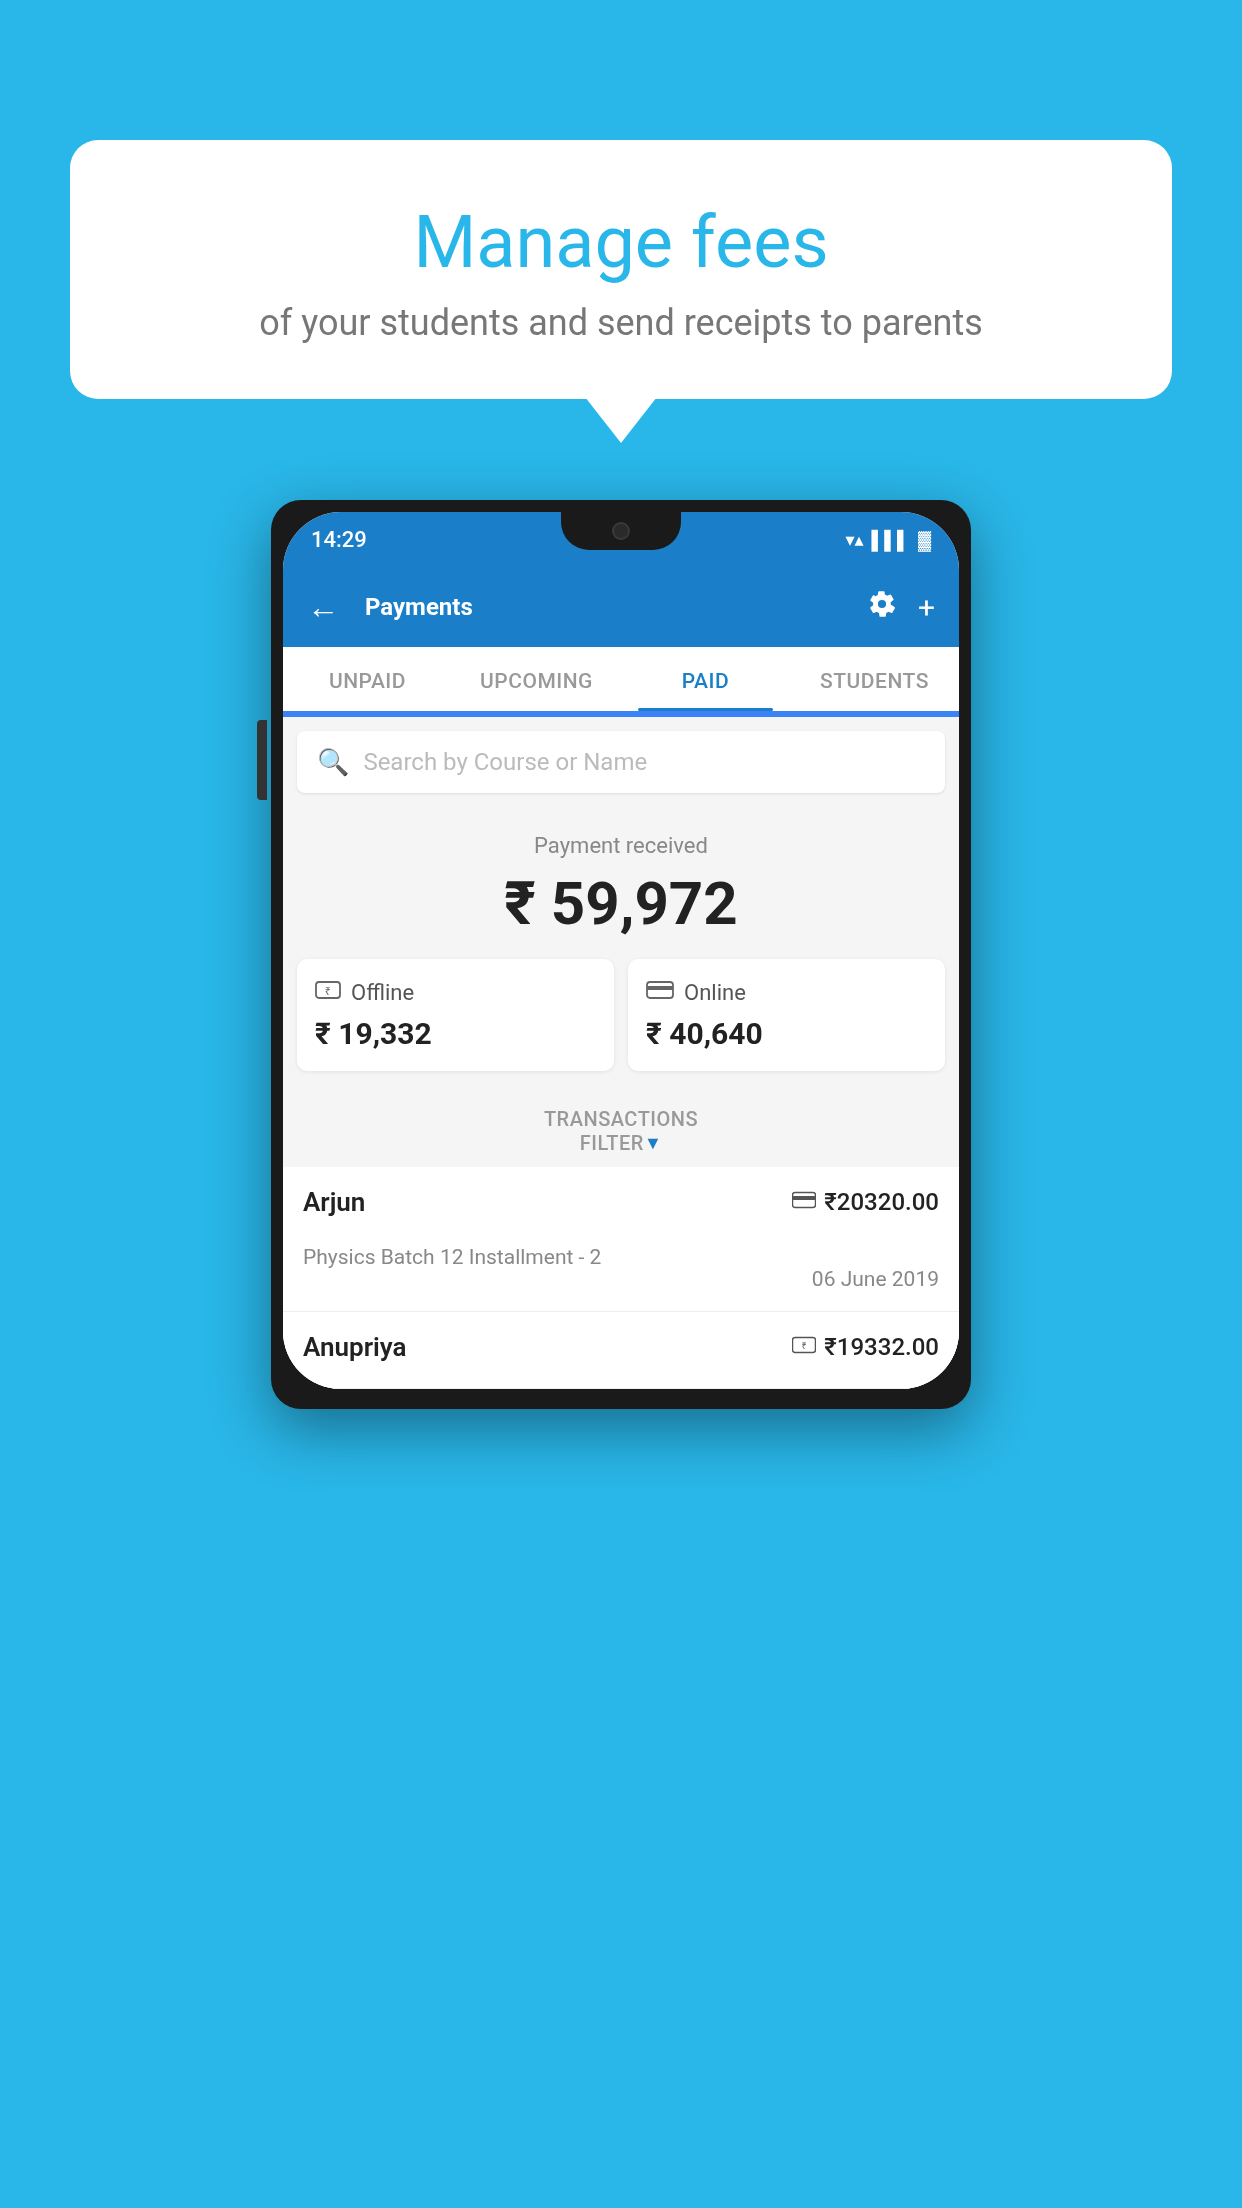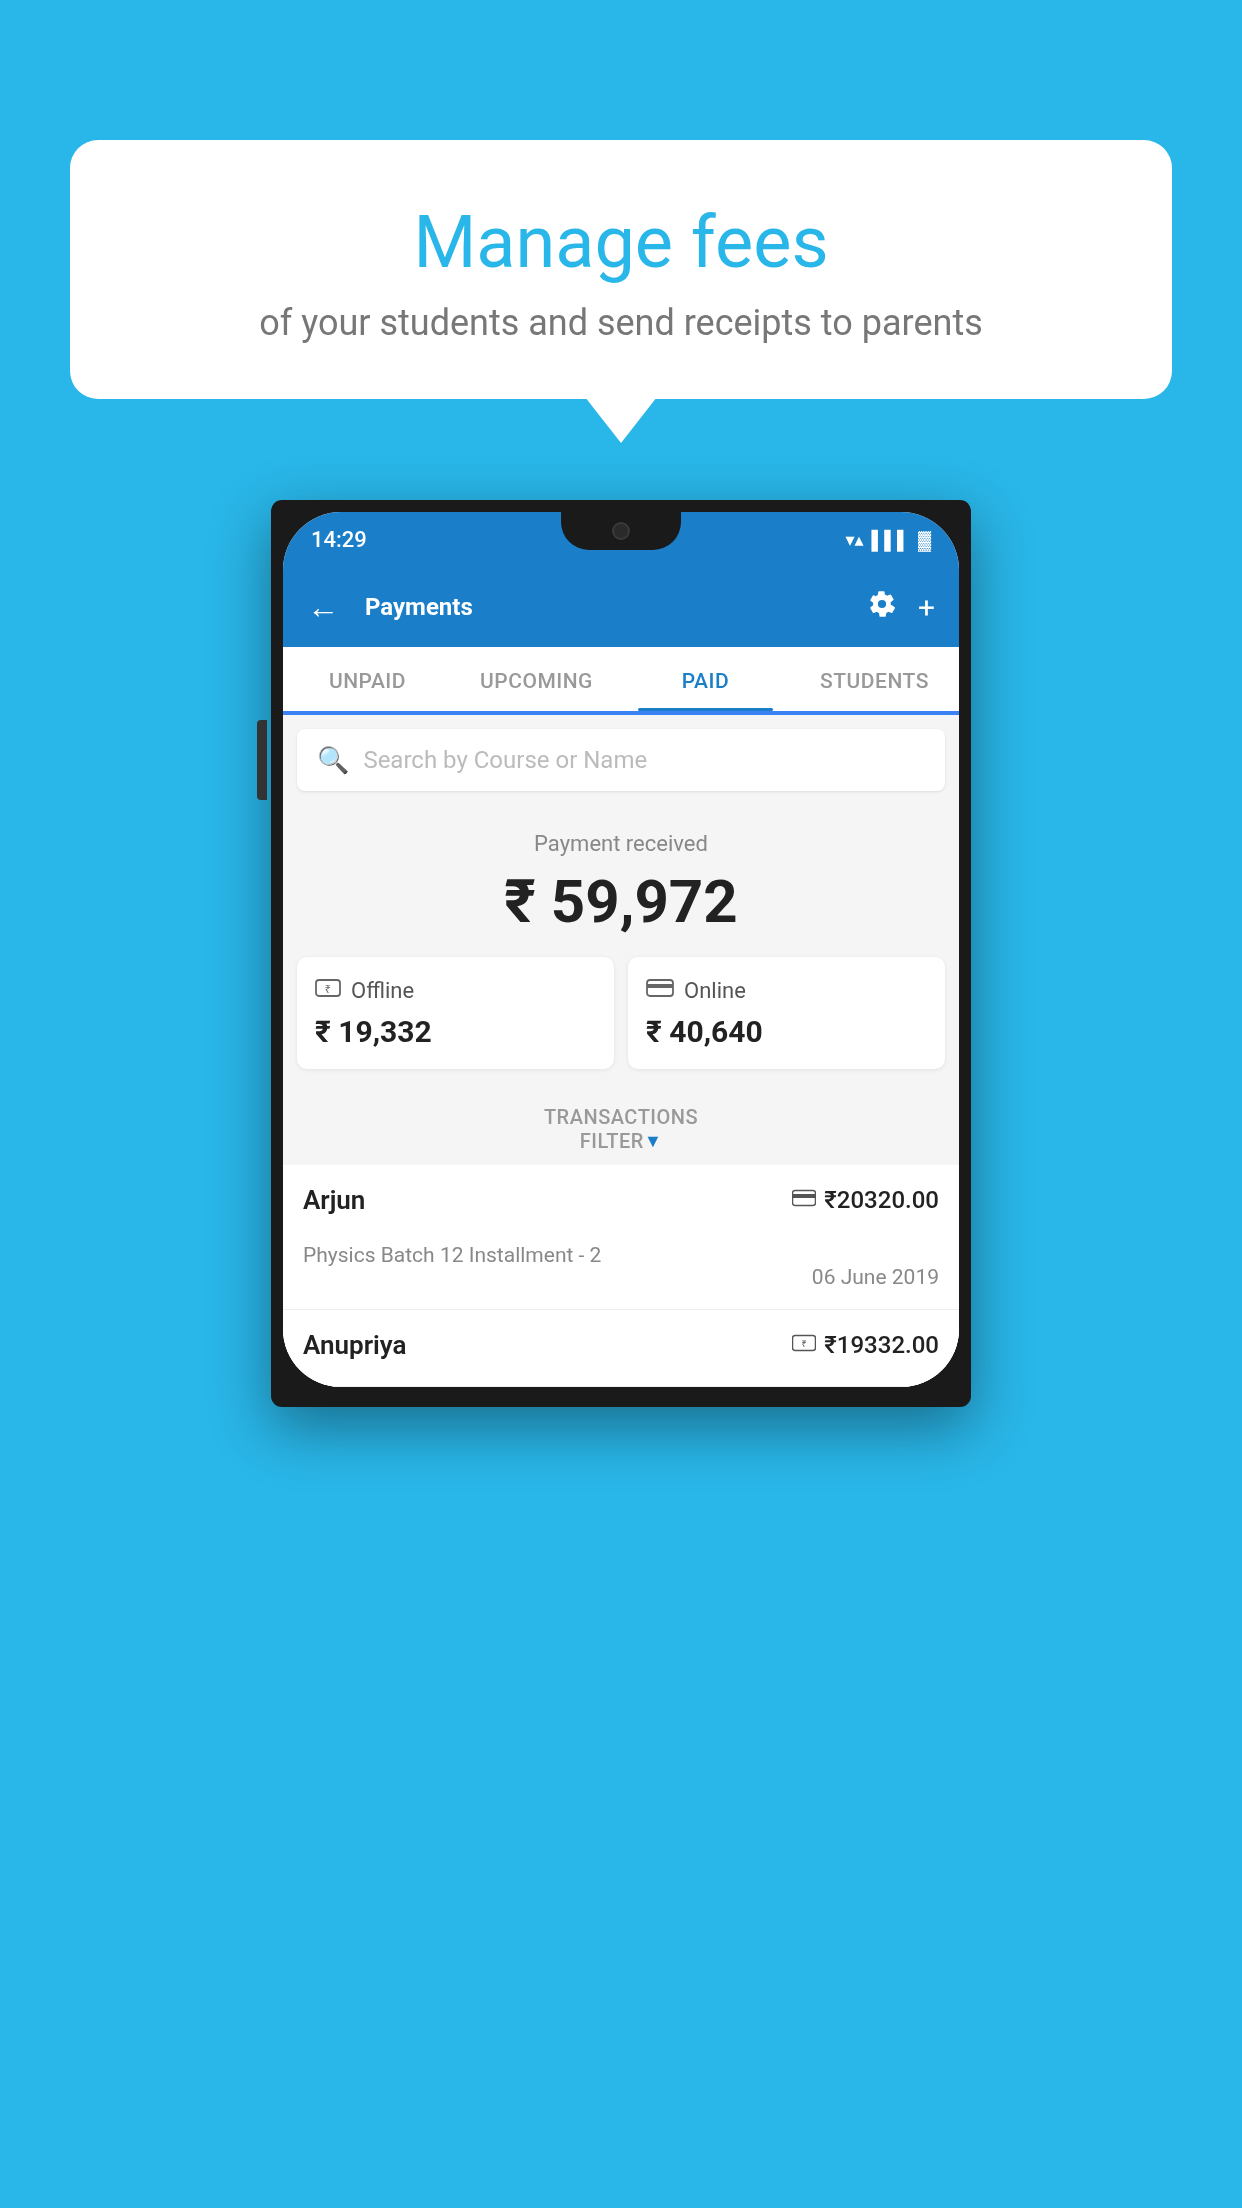--- a/index.html
+++ b/index.html
@@ -64,21 +64,21 @@
     .phone-wrapper {
       position: absolute;
       top: 500px;
       left: 50%;
       transform: translateX(-50%);
       width: 700px;
     }
 
     .phone {
       background: #1a1a1a;
-      border-radius: 11px;
+      border-radius: 30px;
       padding: 12px 12px 20px;
       box-shadow: 0 20px 60px rgba(0,0,0,0.4);
       position: relative;
     }
 
     
     .phone::before {
       content: '';
       position: absolute;
       left: -14px;
@@ -176,21 +176,21 @@
     .gear-icon-btn, .plus-icon-btn {
       color: white;
       font-size: 30px;
       cursor: pointer;
     }
 
     
     .tabs {
       background: white;
       display: flex;
-      border-bottom: 4px solid #3b82f6;
+      border-bottom: 6px solid #3b82f6;
     }
 
     .tab {
       flex: 1;
       text-align: center;
       padding: 22px 0 18px;
       font-size: 21px;
       font-weight: 500;
       color: #999;
       letter-spacing: 0.5px;

